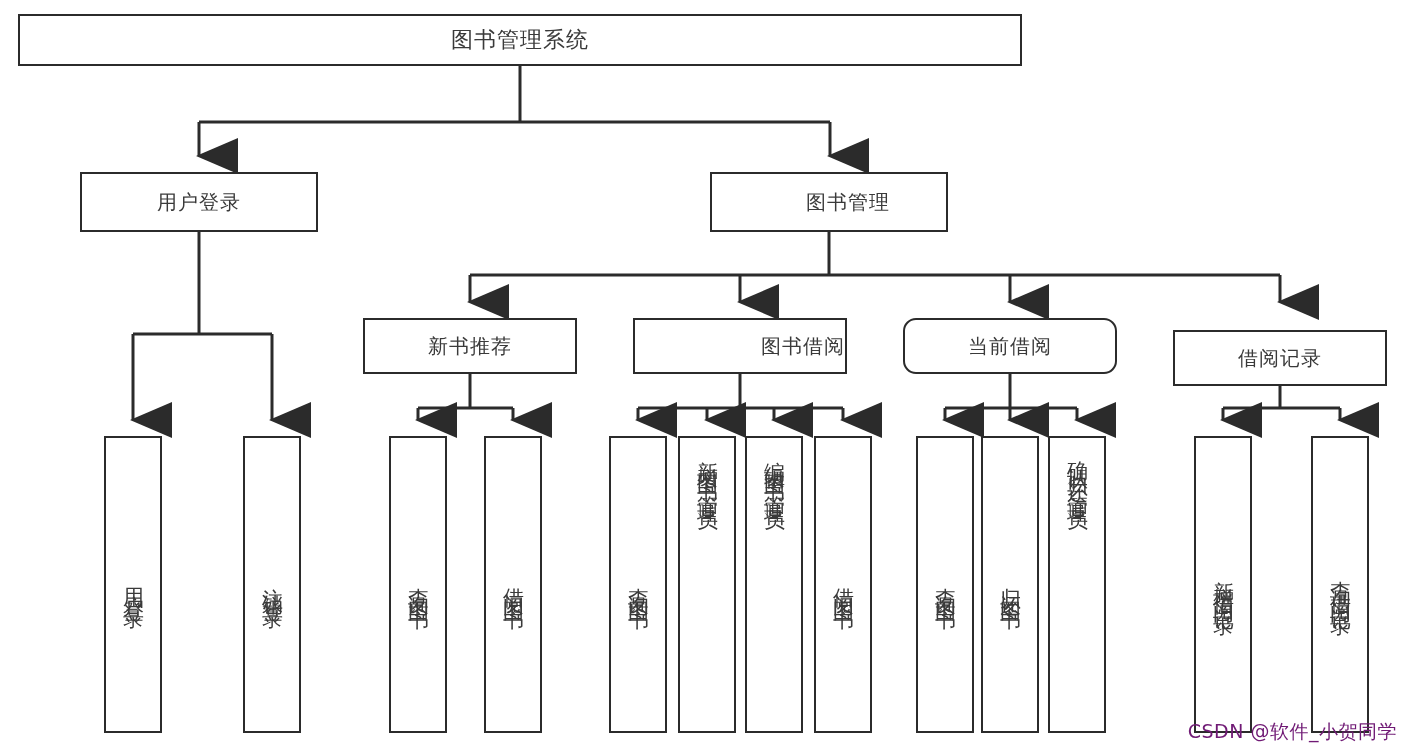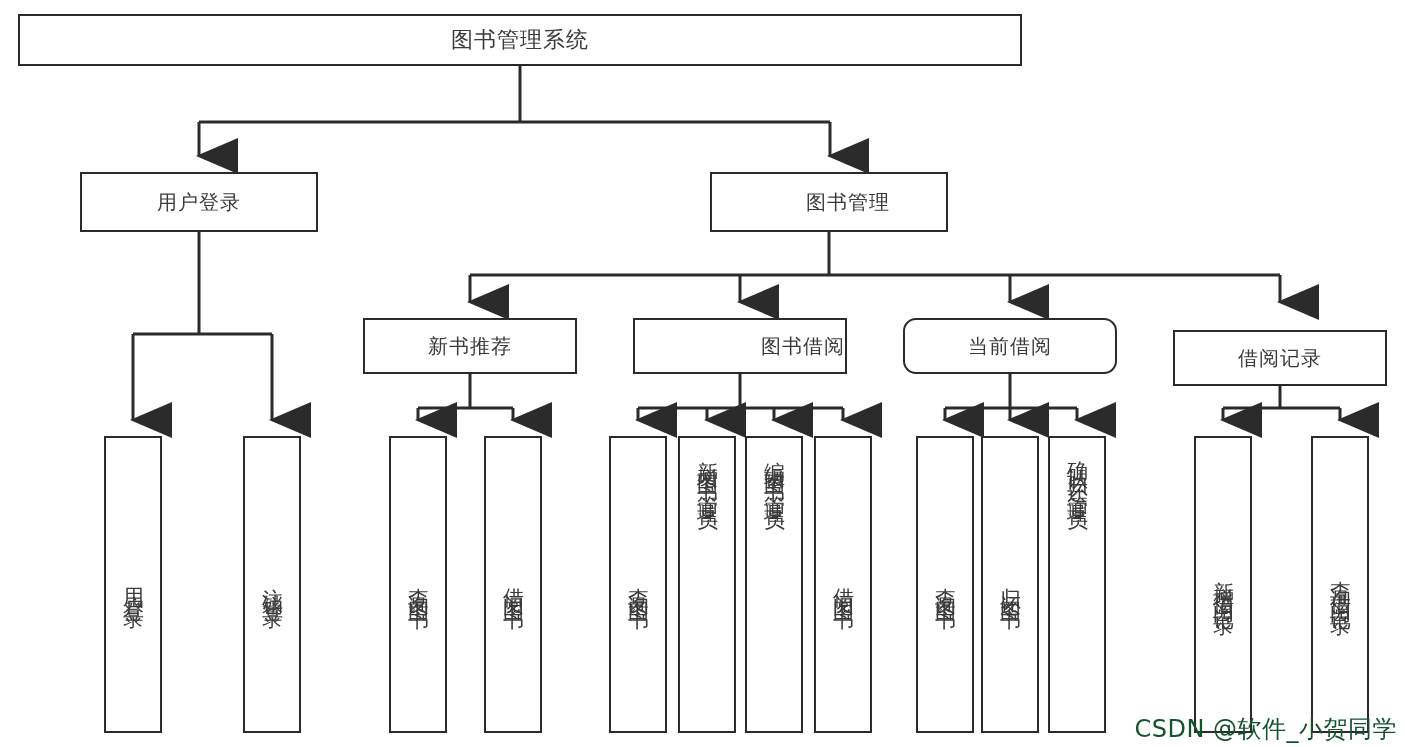--- a/index.html
+++ b/index.html
@@ -41,22 +41,22 @@
     letter-spacing:7px;
     line-height:1;
     white-space:nowrap;
     color:#3a3a3a;
   }
   .node.leaf.mid{align-items:center;padding-top:0;}
 
   #watermark{
     position:absolute;
     right:8px;bottom:2px;
-    font-size:24px;
-    color:#14532d;
+    font-size:19px;
+    color:#701a75;
     letter-spacing:0.5px;
     z-index:3;
     white-space:nowrap;
   }
 </style>
 </head>
 <body>
 
 <div id="canvas">
 

